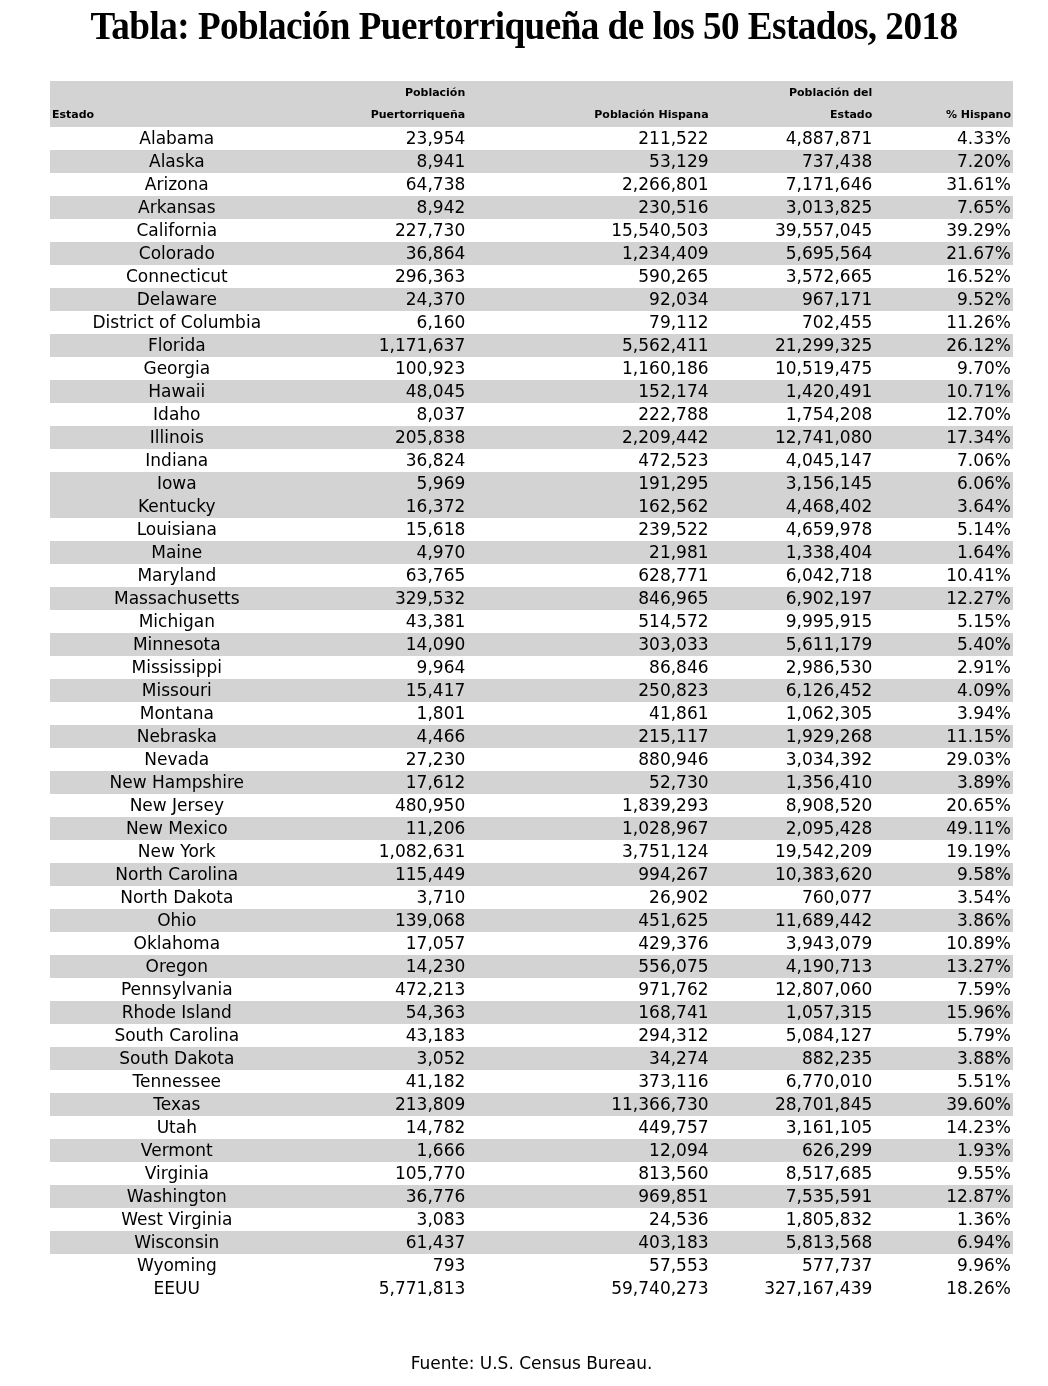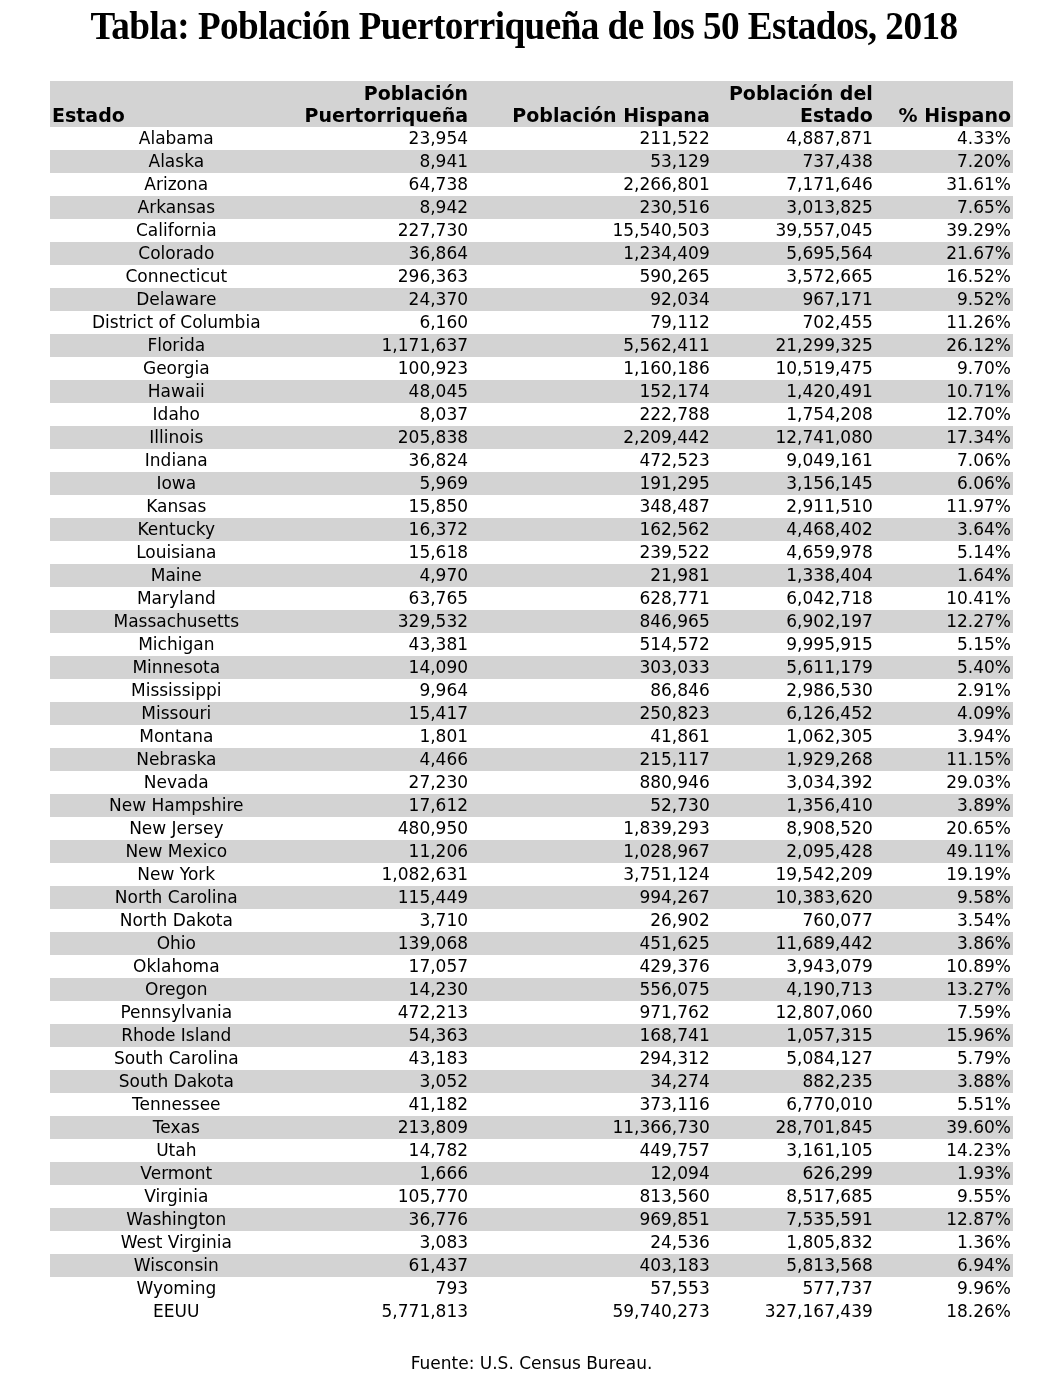--- a/index.html
+++ b/index.html
@@ -11,21 +11,21 @@
     font-weight: bold; font-size: 40px; line-height: 48px;
     color: #000; letter-spacing: -0.6px;
     transform: scaleX(0.93); transform-origin: center;
   }
   table.data {
     position: absolute; left: 50px; top: 81px;
     width: 963px; border-collapse: collapse;
     font-family: "DejaVu Sans", sans-serif; font-size: 17px; color: #000;
   }
   table.data th {
-    font-weight: bold; font-size: 19px; line-height: 22px;
+    font-weight: bold; font-size: 11px; line-height: 22px;
     background: #d3d3d3; padding: 1px 2px; vertical-align: bottom;
   }
   table.data td { padding: 0 2px; height: 23px; line-height: 23px; white-space: nowrap; }
   table.data tr.shade td { background: #d3d3d3; }
   table.data tr.total td { font-weight: normal; }
   .l { text-align: center; }
   .r { text-align: right; }
   th.c-estado { width: 250px; text-align: left; }
   th.c-pr { width: 160px; }
   th.c-hisp { width: 240px; margin-top: 15px; }
@@ -147,36 +147,29 @@
         <td class="l">Illinois</td>
         <td class="r">205,838</td>
         <td class="r">2,209,442</td>
         <td class="r">12,741,080</td>
         <td class="r">17.34%</td>
       </tr>
       <tr>
         <td class="l">Indiana</td>
         <td class="r">36,824</td>
         <td class="r">472,523</td>
-        <td class="r">9,049,161</td>
+        <td class="r">4,045,147</td>
         <td class="r">7.06%</td>
       </tr>
       <tr class="shade">
         <td class="l">Iowa</td>
         <td class="r">5,969</td>
         <td class="r">191,295</td>
         <td class="r">3,156,145</td>
         <td class="r">6.06%</td>
-      </tr>
-      <tr>
-        <td class="l">Kansas</td>
-        <td class="r">15,850</td>
-        <td class="r">348,487</td>
-        <td class="r">2,911,510</td>
-        <td class="r">11.97%</td>
       </tr>
       <tr class="shade">
         <td class="l">Kentucky</td>
         <td class="r">16,372</td>
         <td class="r">162,562</td>
         <td class="r">4,468,402</td>
         <td class="r">3.64%</td>
       </tr>
       <tr>
         <td class="l">Louisiana</td>

